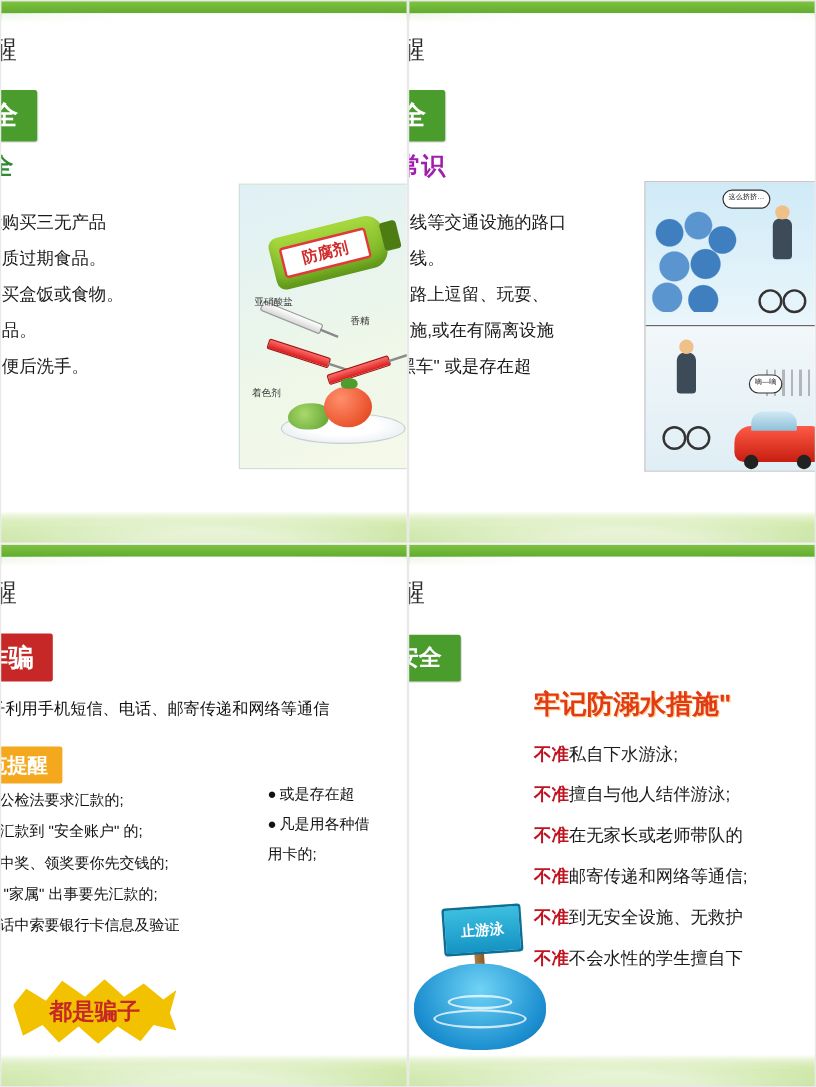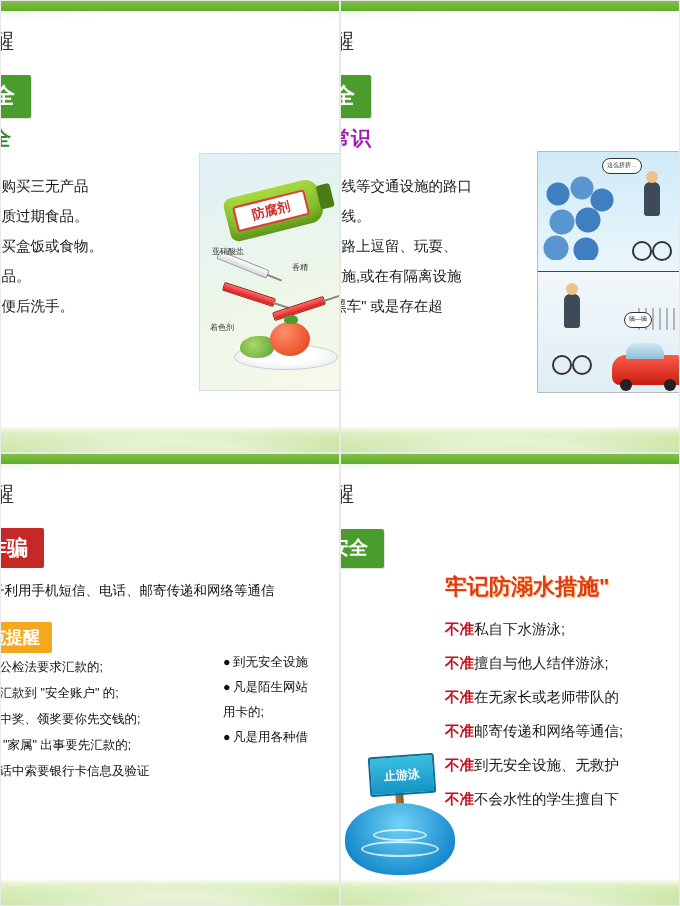--- a/index.html
+++ b/index.html
@@ -348,26 +348,26 @@
 
     <div class="list-left">
       <div>称公检法要求汇款的;</div>
       <div>你汇款到 "安全账户" 的;</div>
       <div>知中奖、领奖要你先交钱的;</div>
       <div>知 "家属" 出事要先汇款的;</div>
       <div>电话中索要银行卡信息及验证</div>
     </div>
 
     <div class="list-right">
-      <div><span class="bullet">●</span><span>到无安全设施</span></div>
-      <div><span class="bullet">●</span><span>凡是陌生网站</span></div>
+      <div><span class="bullet">●</span><span>或是存在超</span></div>
+      <div><span class="bullet">●</span><span>凡是用各种借</span></div>
       <div>用卡的;</div>
-      <div><span class="bullet">●</span><span>凡是用各种借</span></div>
-    </div>
-
+    </div>
+
+    <div class="burst">都是骗子</div>
 
     <div class="wave-bottom"></div>
   </div>
 
   <div class="slide">
     <div class="wave-top"></div>
     <div class="slide-title">醒</div>
     <div class="green-tag small">水安全</div>
     <div class="title-red">牢记防溺水措施"</div>
 

